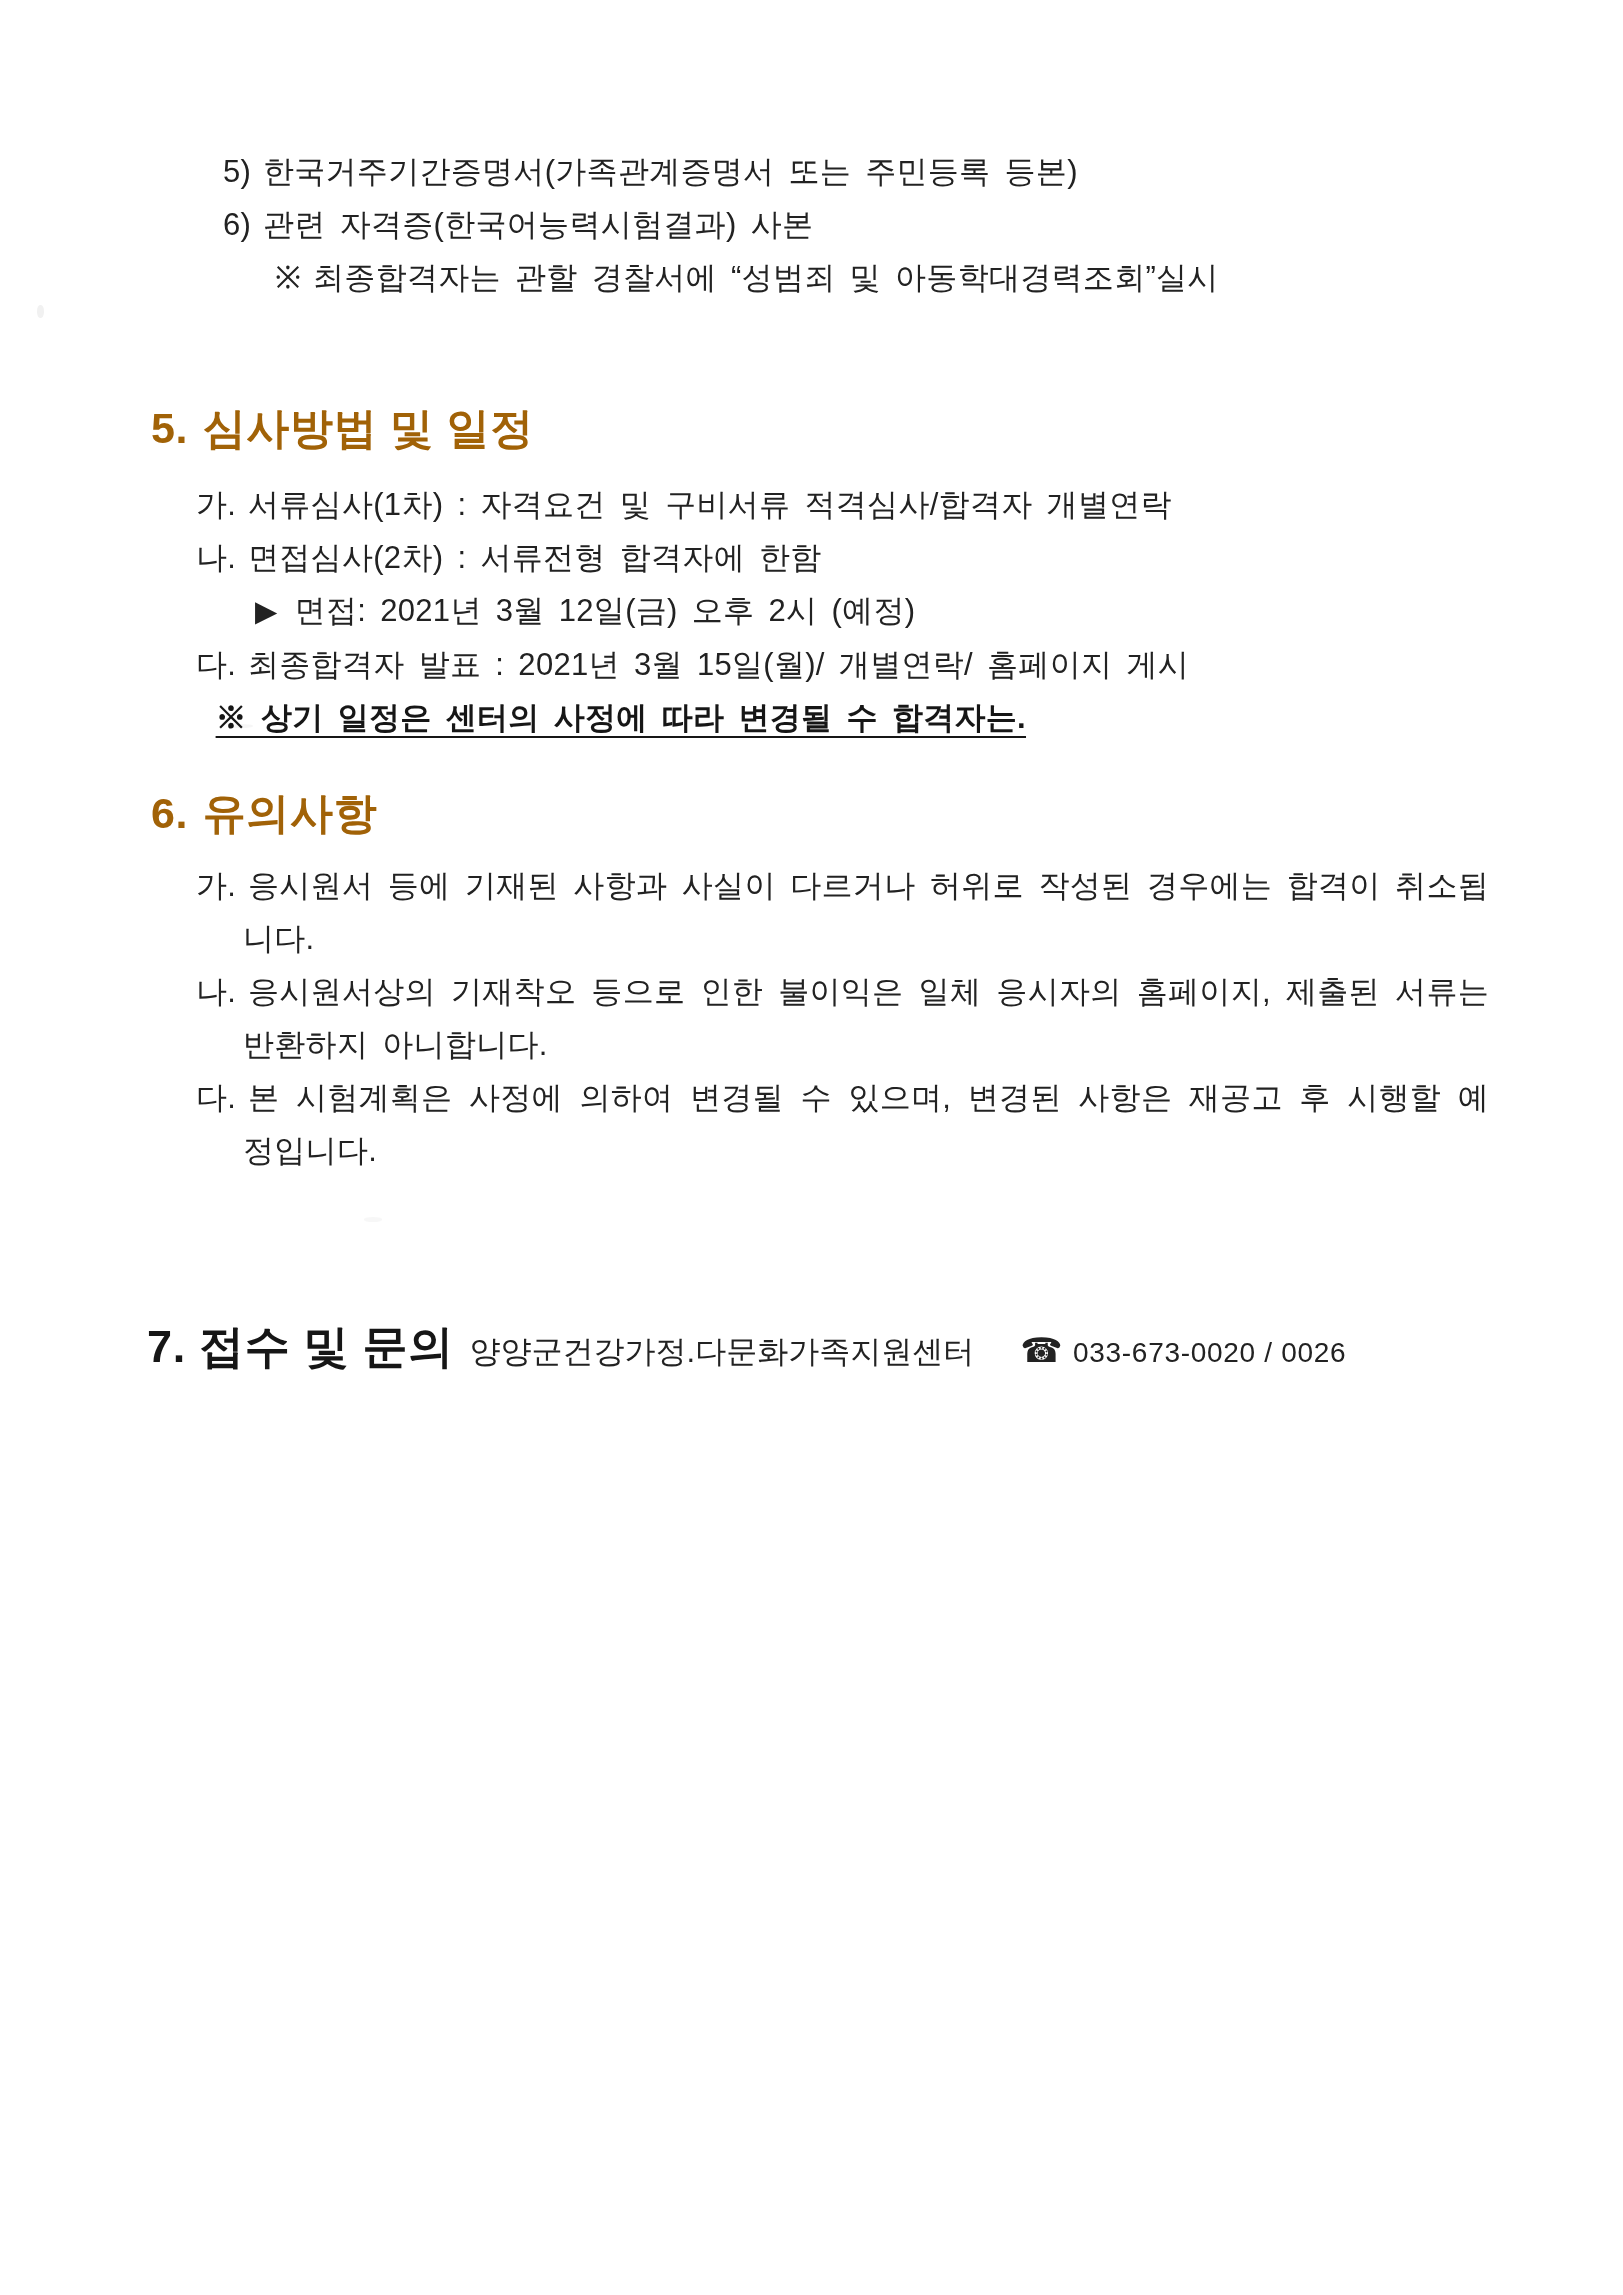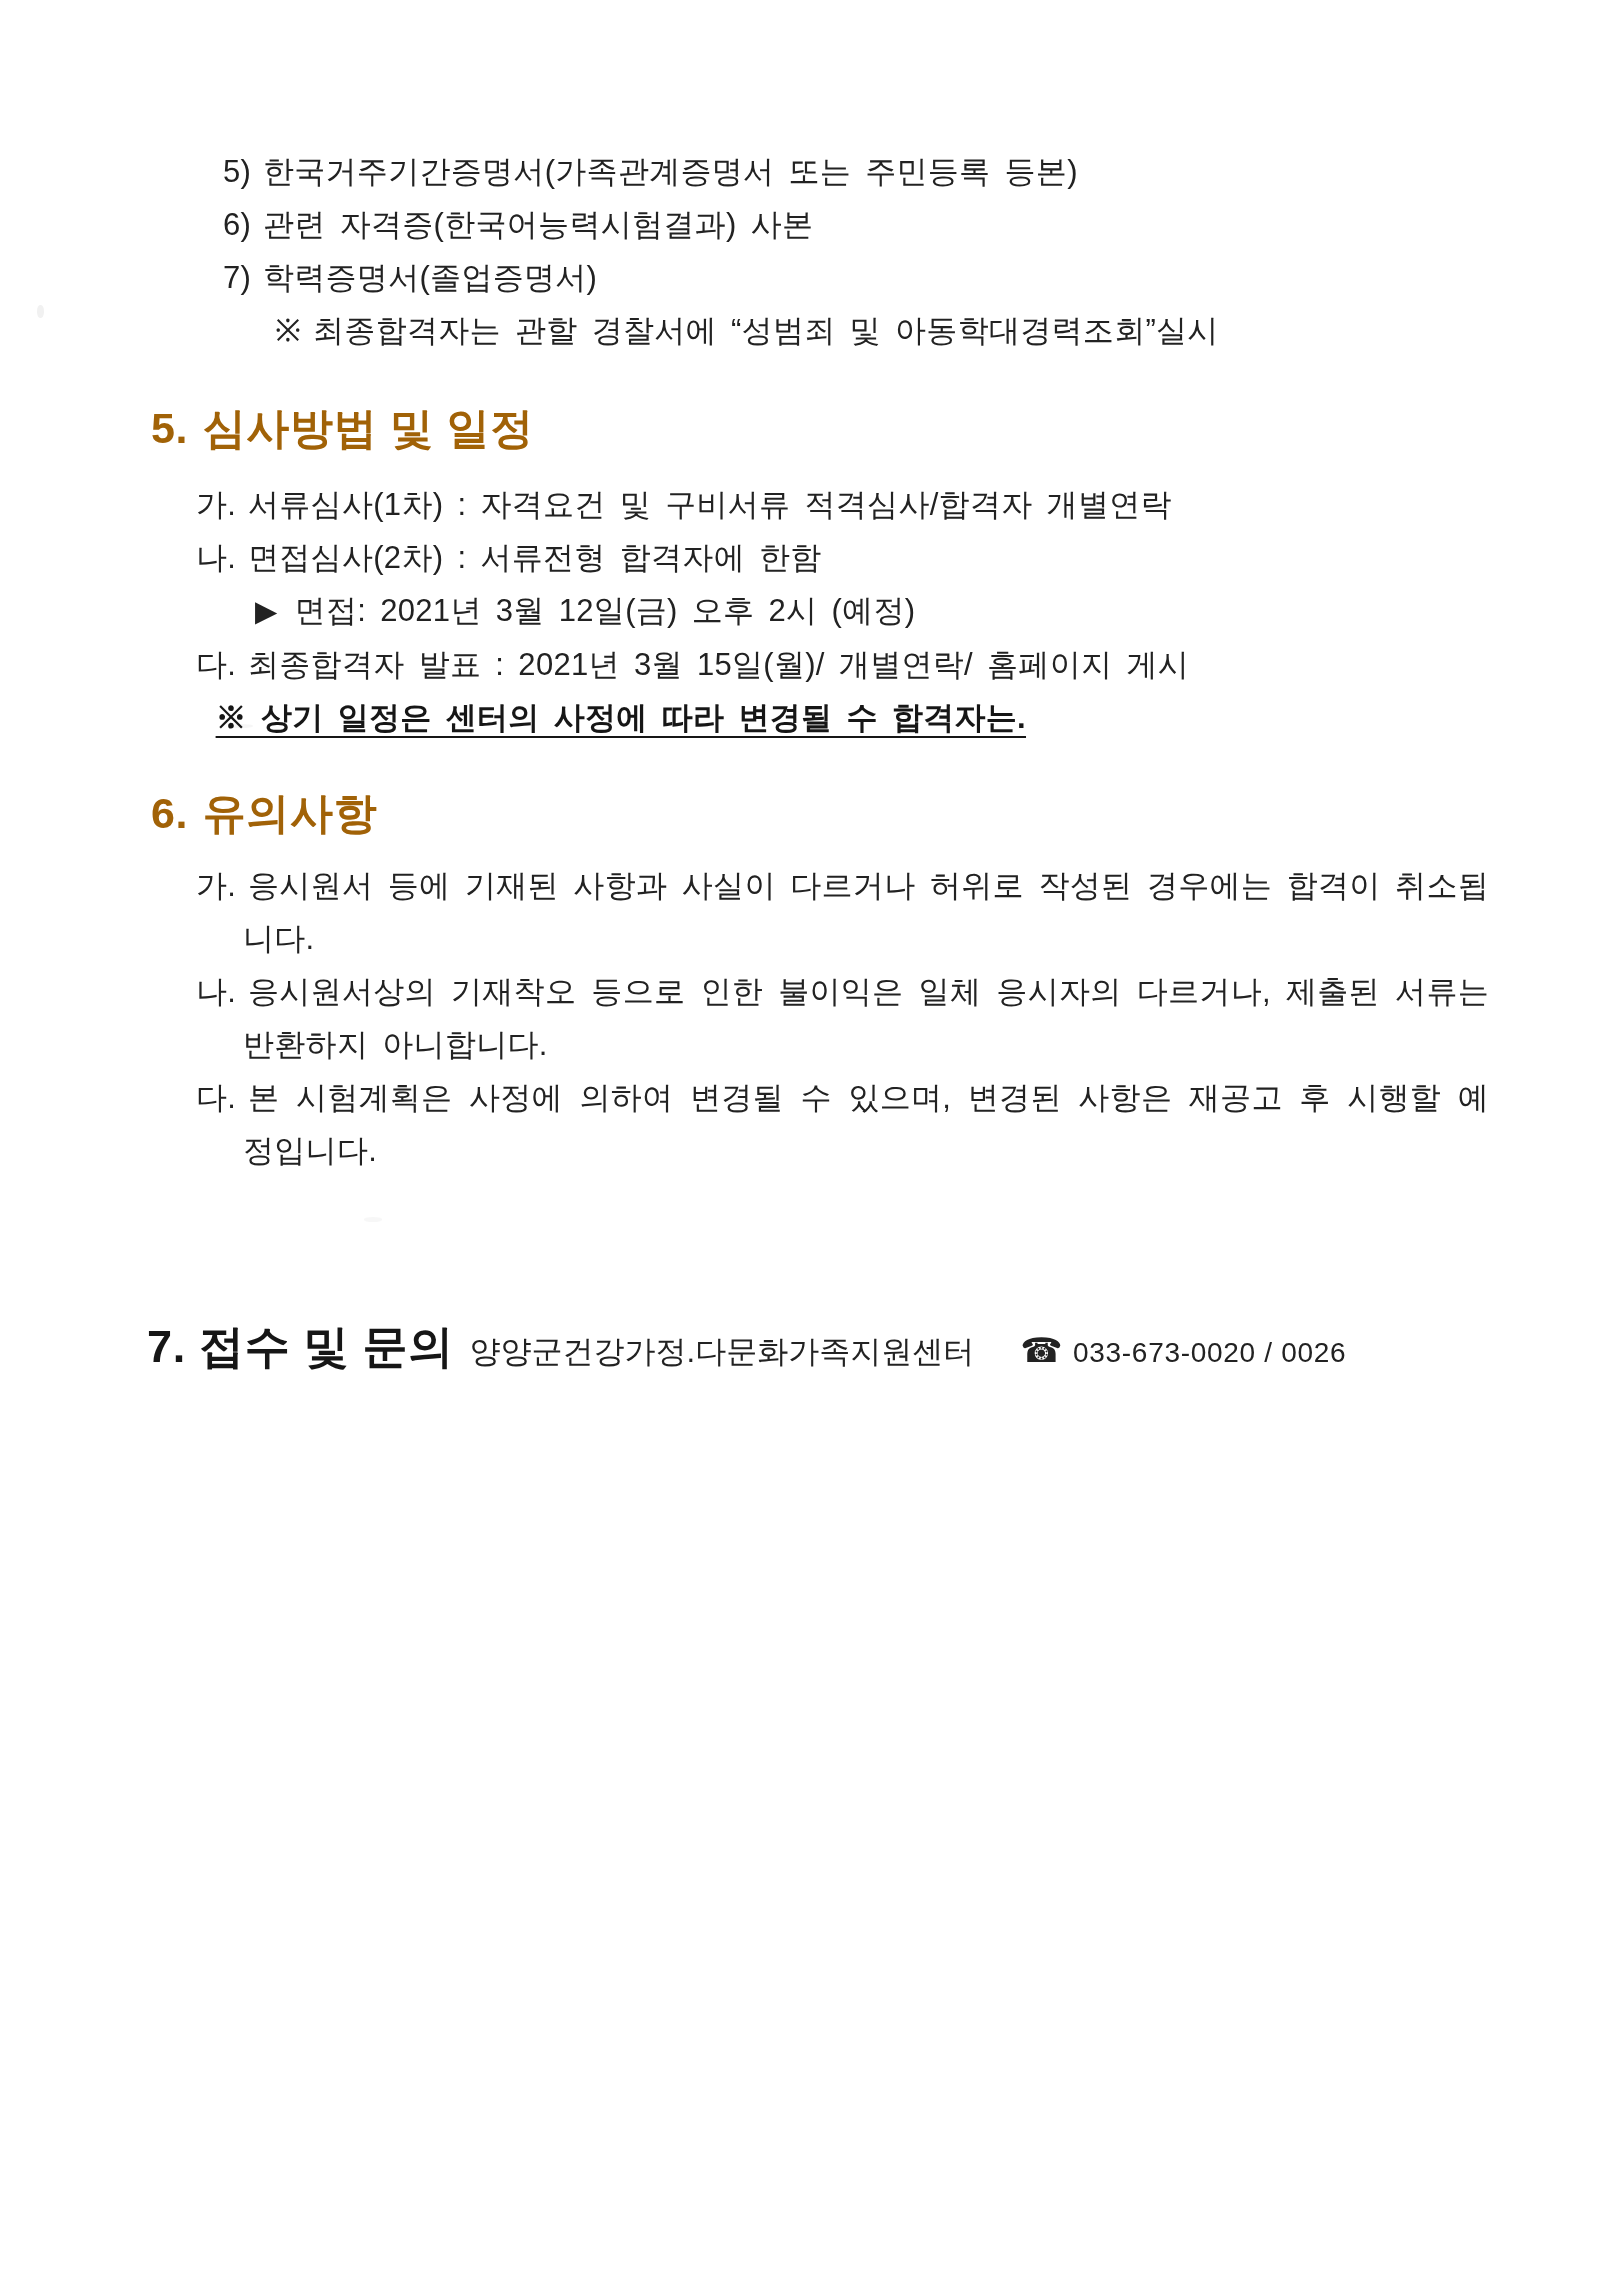--- a/index.html
+++ b/index.html
@@ -91,23 +91,20 @@
 
 <div class="page">
 
   <div class="block attachments body-text">
     <div class="li">
       <span class="marker">5)</span><span>한국거주기간증명서(가족관계증명서 또는 주민등록 등본)</span>
     </div>
     <div class="li">
       <span class="marker">6)</span><span>관련 자격증(한국어능력시험결과) 사본</span>
     </div>
-    <div class="li">
-      <span class="marker">7)</span><span>학력증명서(졸업증명서)</span>
-    </div>
     <div class="note-line">
       <span class="marker">※</span><span>최종합격자는 관할 경찰서에 “성범죄 및 아동학대경력조회”실시</span>
     </div>
   </div>
 
   <div class="block sec-heading s5-heading">
     <span class="sec-num">5.</span><span>심사방법 및 일정</span>
   </div>
 
   <div class="block s5-body body-text">
@@ -128,21 +125,21 @@
 
   <div class="block sec-heading s6-heading">
     <span class="sec-num">6.</span><span>유의사항</span>
   </div>
 
   <div class="block s6-body body-text">
     <div class="li">
       <span class="marker">가.</span><span>응시원서 등에 기재된 사항과 사실이 다르거나 허위로 작성된 경우에는 합격이 취소됩니다.</span>
     </div>
     <div class="li">
-      <span class="marker">나.</span><span>응시원서상의 기재착오 등으로 인한 불이익은 일체 응시자의 다르거나, 제출된 서류는 반환하지 아니합니다.</span>
+      <span class="marker">나.</span><span>응시원서상의 기재착오 등으로 인한 불이익은 일체 응시자의 홈페이지, 제출된 서류는 반환하지 아니합니다.</span>
     </div>
     <div class="li">
       <span class="marker">다.</span><span>본 시험계획은 사정에 의하여 변경될 수 있으며, 변경된 사항은 재공고 후 시행할 예정입니다.</span>
     </div>
   </div>
 
   <div class="block s7">
     <span class="s7-title"><span class="s7-num">7.</span><span>접수 및 문의</span></span><span class="s7-org">양양군건강가정.다문화가족지원센터</span><span class="s7-phone-icon">☎</span><span class="s7-phone">033-673-0020 / 0026</span>
   </div>
 

